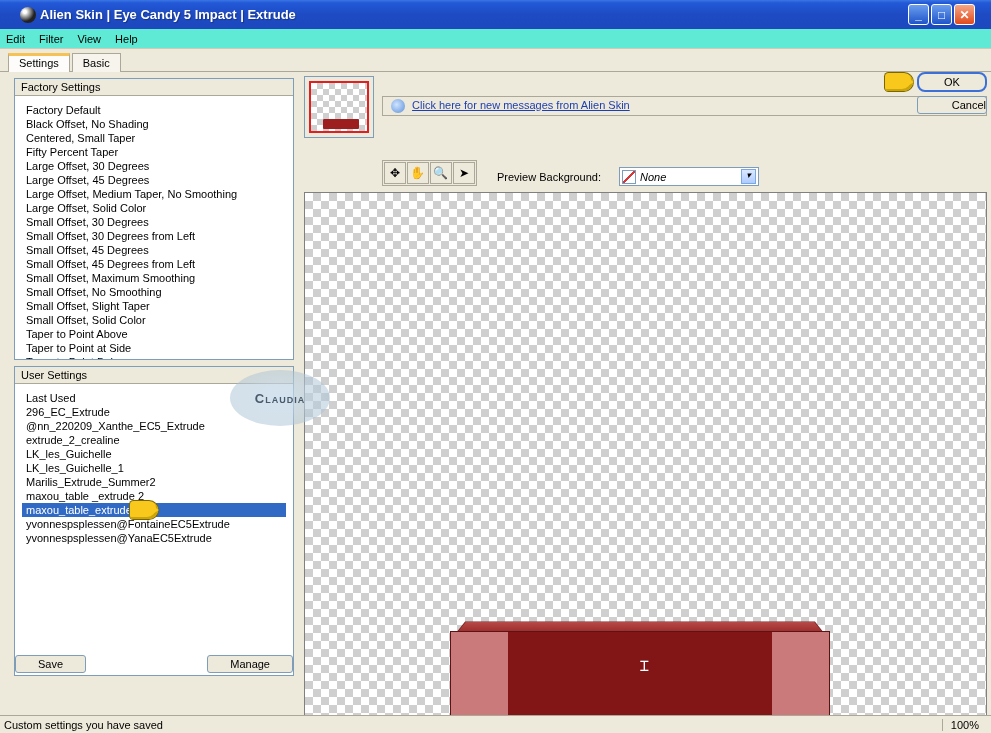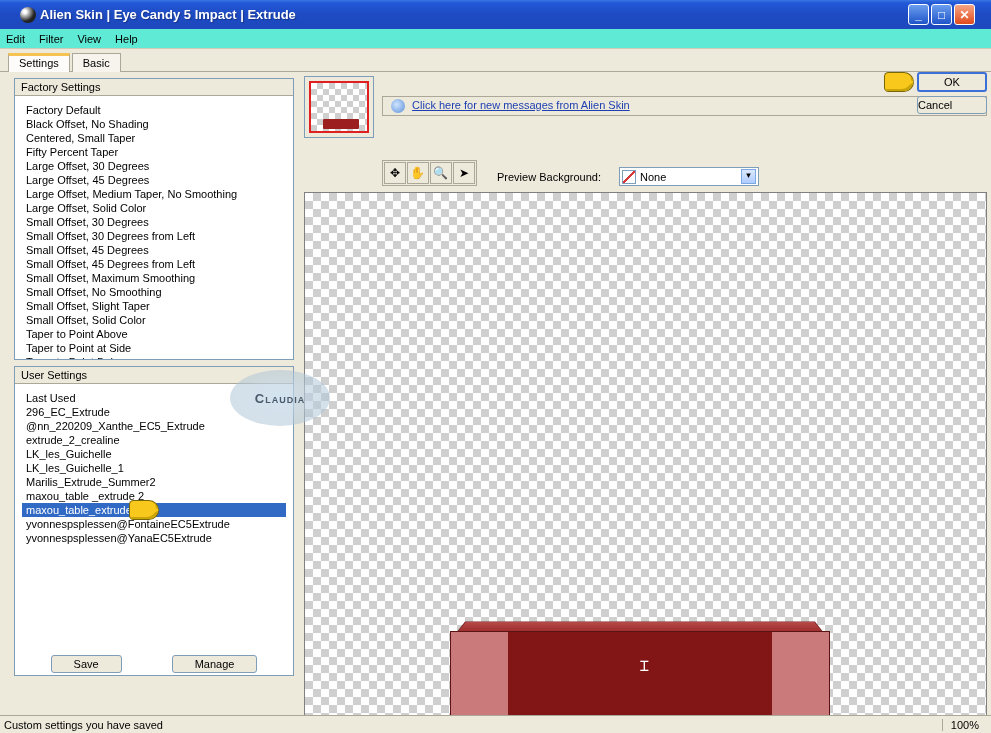--- a/index.html
+++ b/index.html
@@ -31,21 +31,21 @@
 
 
 .listpanel { border: 1px solid #7e9db9; background: white; display: flex; flex-direction: column; }
 .listheader { background: #ede9db; border-bottom: 1px solid #aca899; padding: 2px 6px; font-weight: normal; }
 .scrollhost { overflow-y: scroll; flex: 1; }
 .listitems { padding: 7px; }
 .listitem { padding: 0 4px; cursor: default; white-space: nowrap; line-height: 14px; }
 .listitem.selected { background: #316ac5; color: white; }
 .factory { height: 282px; }
 .user { height: 310px; }
-.btnrow { display: flex; justify-content: center; gap: 50px; padding: 4px 0 2px 0; }
+.btnrow { display: flex; justify-content: space-between; gap: 50px; padding: 4px 0 2px 0; }
 .btn { border: 1px solid #7e9db9; background: #ede9db; padding: 2px 22px; border-radius: 3px; cursor: default; }
 
 
 .scrollhost::-webkit-scrollbar { width: 16px; }
 .scrollhost::-webkit-scrollbar-track { background: #f1efe2; border-left: 1px solid #ede9db; }
 .scrollhost::-webkit-scrollbar-thumb { background: linear-gradient(to right, #cfe4ff, #a9cbff); border: 1px solid #7ba7e3; border-radius: 2px; }
 .scrollhost::-webkit-scrollbar-button { background: linear-gradient(#e8f0fe,#bcd4fb); border: 1px solid #7ba7e3; height: 16px; }
 
 
 .topstrip { display: flex; align-items: flex-start; gap: 8px; }
@@ -54,29 +54,29 @@
   repeating-conic-gradient(#cfcfcf 0% 25%, #fff 0% 50%) 0 0 / 12px 12px; }
 .thumb-shape { position: absolute; left: 12px; bottom: 2px; width: 36px; height: 10px; background: #9c1e1e; border-radius: 1px; }
 .toolstrip { display: flex; gap: 1px; margin-top: 44px; border: 1px solid #aca899; padding: 1px; background: #ede9db; }
 .tool { width: 22px; height: 22px; border: 1px solid #aca899; background: #ede9db; display:flex; align-items:center; justify-content:center; font-size: 12px; }
 
 .linkbox { border: 1px solid #aca899; padding: 2px 8px; margin-top: 20px; }
 .linkicon { width: 14px; height: 14px; display: inline-block; background: radial-gradient(circle at 40% 40%, #cfe4ff, #5b8fd8); border-radius: 50%; vertical-align: middle; margin-right: 4px; }
 a.msglink { color: #1e3fb2; text-decoration: underline; }
 
 .prev-row { display:flex; align-items:center; gap: 18px; margin-top: 8px; }
-.combosel { border: 1px solid #7e9db9; padding: 1px 2px; background: white; display:flex; align-items:center; min-width: 140px; }
+.combosel { border: 1px solid #7e9db9; padding: 1px 2px; background: white; display:flex; align-items:center; min-width: 140px; font-style: italic; }
 .combobtn { width: 15px; height: 15px; background: linear-gradient(#dbe9ff,#aecbff); border: 1px solid #7ba7e3; margin-left: auto; text-align: center; font-size: 9px; }
 .combosq { width: 14px; height: 14px; border: 1px solid #7e9db9; margin-right: 4px; background:
   linear-gradient(to bottom right, transparent 45%, #d63838 45%, #d63838 55%, transparent 55%); }
 
 
 .okgroup { position: absolute; right: 4px; top: 0; display: flex; flex-direction: column; gap: 4px; align-items: flex-end; }
-.okbtn { width: 70px; border: 2px solid #3a70d8; border-radius: 3px; background: #ede9db; text-align: center; padding: 2px 0; }
-.cancelbtn { width: 70px; border: 1px solid #7e9db9; border-radius: 3px; background: #ede9db; text-align: left; padding: 2px 0; }
+.okbtn { width: 70px; border: 2px solid #3a70d8; border-radius: 8px; background: #ede9db; text-align: center; padding: 2px 0; }
+.cancelbtn { width: 70px; border: 1px solid #7e9db9; border-radius: 3px; background: #ede9db; text-align: right; padding: 2px 0; }
 
 
 .preview { position: absolute; left: 4px; right: 4px; top: 120px; bottom: 2px; border: 1px solid #808080;
   background: repeating-conic-gradient(#cfcfcf 0% 25%, #fff 0% 50%) 0 0 / 16px 16px; overflow: hidden; }
 .shape3d { position: absolute; left: 145px; bottom: 10px; width: 380px; height: 110px; }
 .topface { position: absolute; left: 6px; right: 6px; top: 0; height: 24px; background: linear-gradient(#b74a4a,#9c2a2a); transform: perspective(400px) rotateX(60deg); transform-origin: bottom; border: 1px solid #732020; }
 .frontface { position: absolute; left: 0; right: 0; top: 22px; bottom: 0; background: linear-gradient(to right, #ca7a7a 0 15%, #821616 15% 85%, #ca7a7a 85% 100%); border: 1px solid #5a1414; }
 .cursorT { position: absolute; left: 50%; top: 50px; color: white; font-size: 14px; font-family: serif; }
 
 

